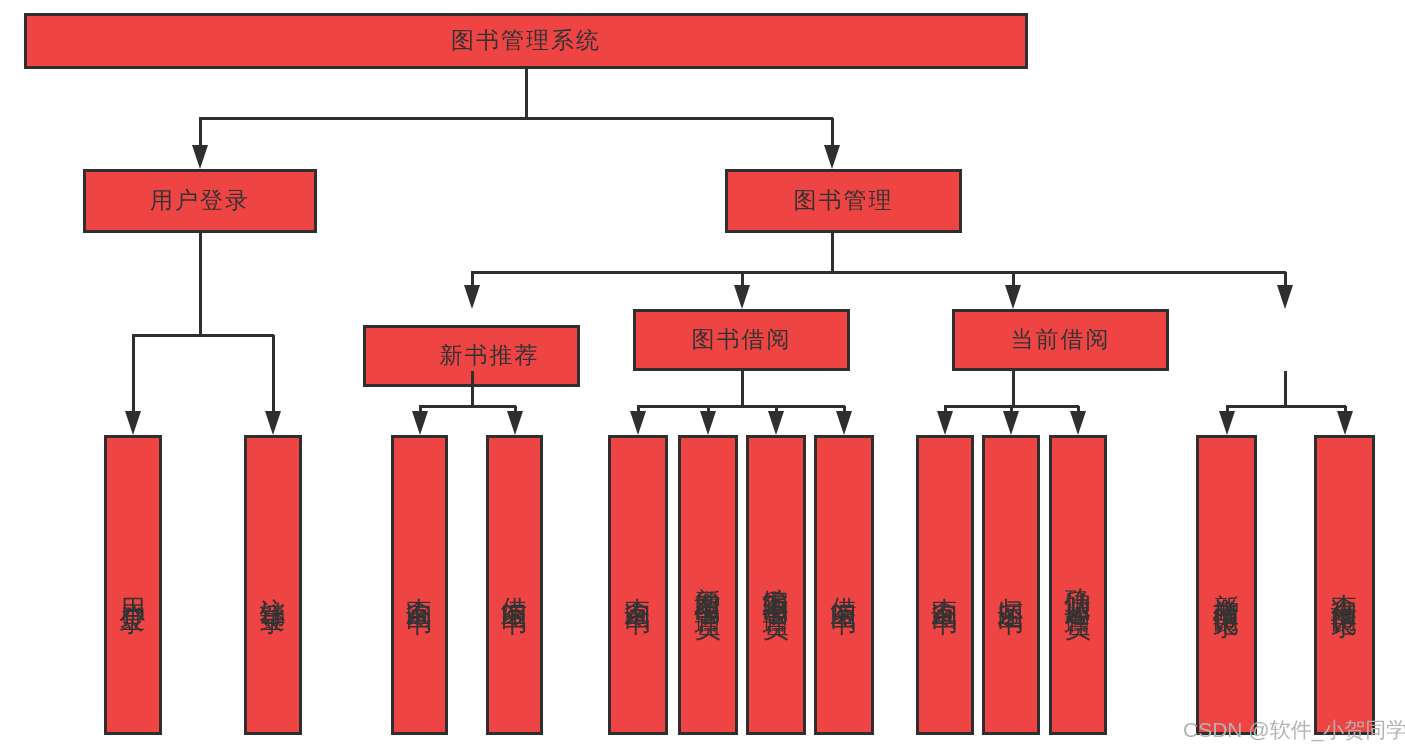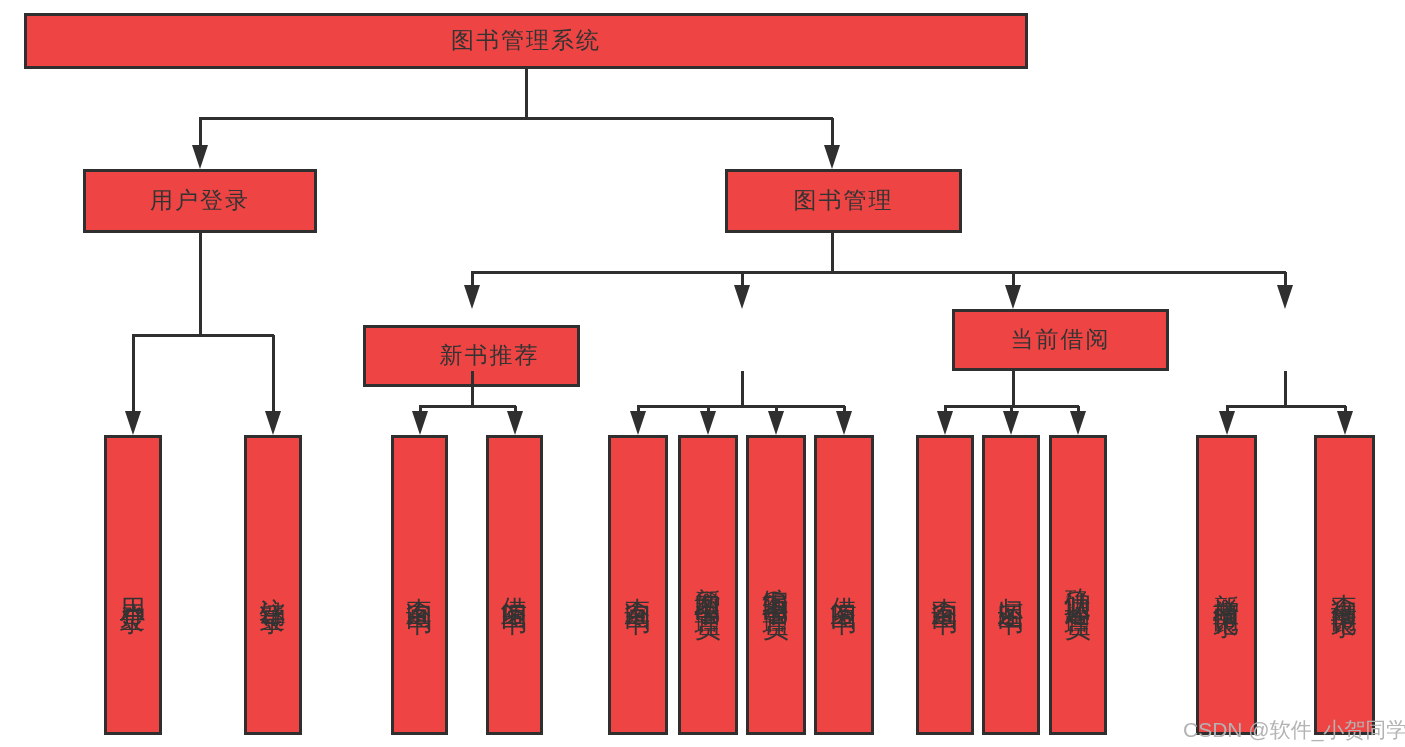--- a/index.html
+++ b/index.html
@@ -72,20 +72,23 @@
       <span class="label">图书管理系统</span>
     </div>
     <div class="node node-h" style="left: 83px; top: 169px; width: 234px; height: 64px;">
       <span class="label">用户登录</span>
     </div>
     <div class="node node-h" style="left: 713px; top: 169px; width: 237px; height: 64px; margin-left: 12px;">
       <span class="label">图书管理</span>
     </div>
     <div class="node node-h" style="left: 363px; top: 325px; width: 217px; height: 62px; padding-left: 36px;">
       <span class="label">新书推荐</span>
+    </div>
+    <div class="node node-h" style="left: 633px; top: 309px; width: 217px; height: 62px;">
+      <span class="label">图书借阅</span>
     </div>
     <div class="node node-h" style="left: 952px; top: 309px; width: 217px; height: 62px;">
       <span class="label">当前借阅</span>
     </div>
     <div class="node node-v" style="left: 104px; top: 435px; width: 58px; height: 300px;">
       <span class="label">用户登录</span>
     </div>
     <div class="node node-v" style="left: 244px; top: 435px; width: 58px; height: 300px;">
       <span class="label">注销登录</span>
     </div>

